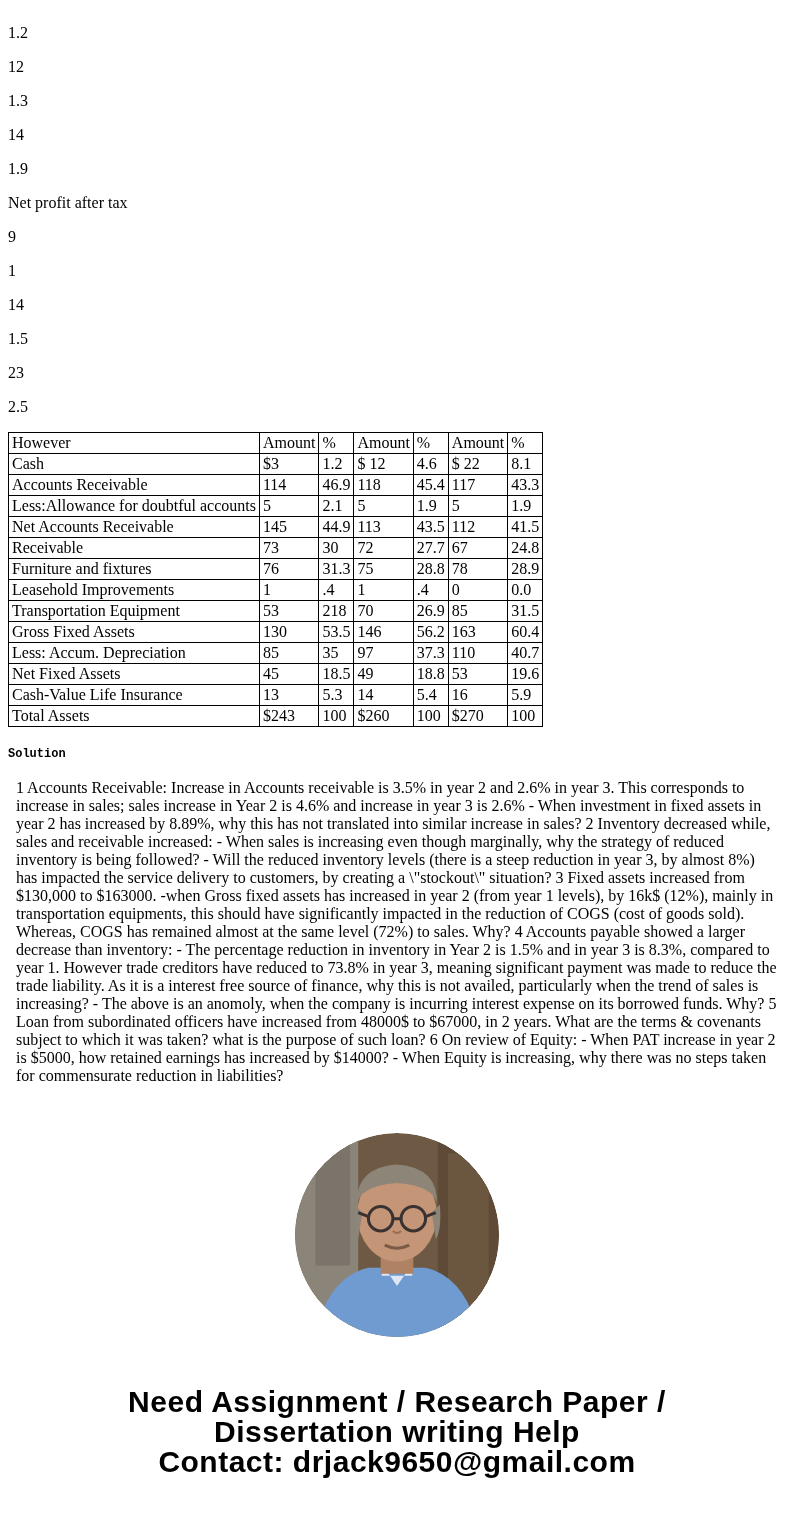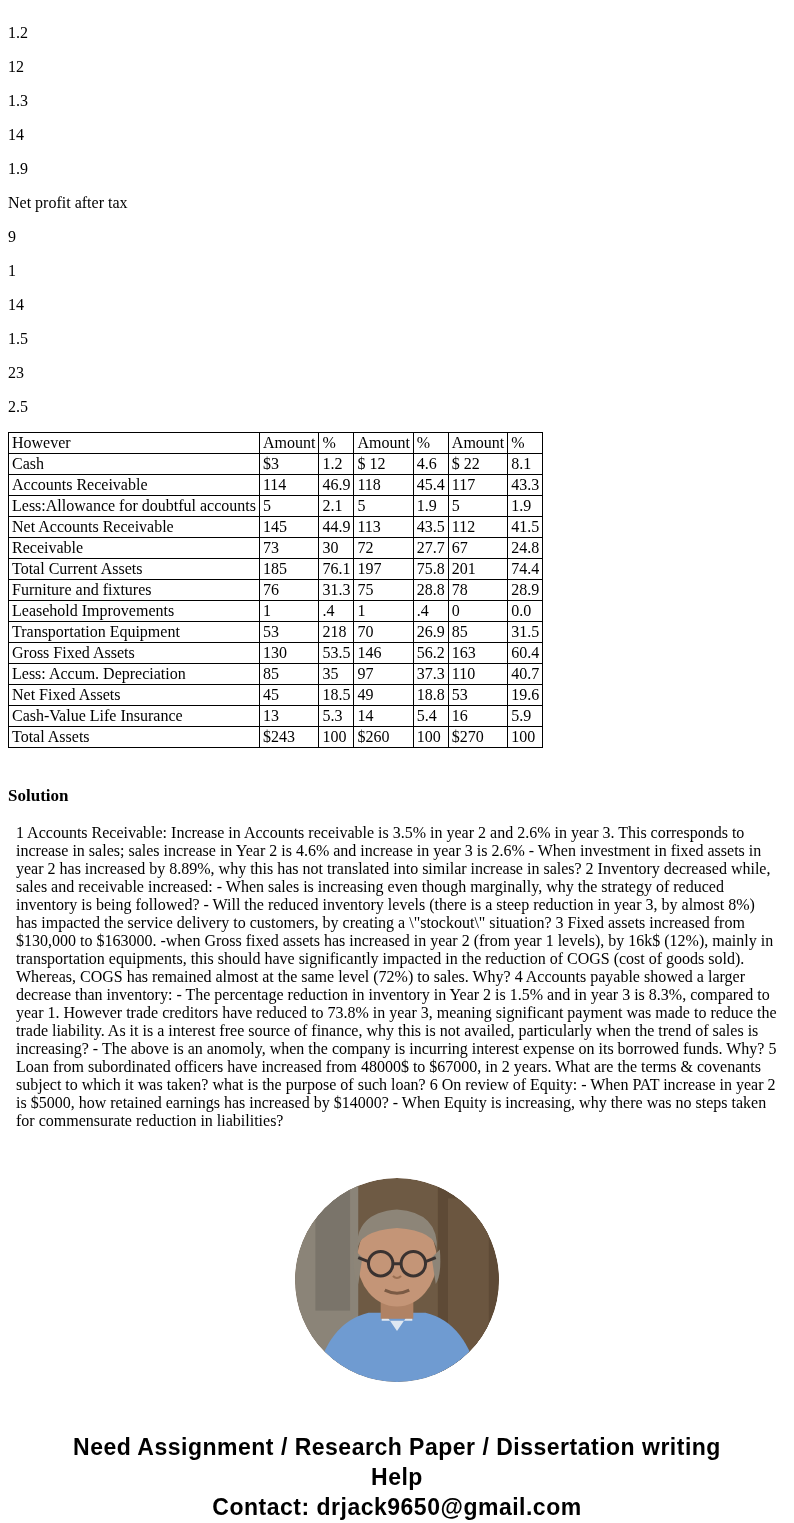--- a/index.html
+++ b/index.html
@@ -33,22 +33,23 @@
     text-align: left;
     font-size: 16px;
     line-height: 20px;
     padding: 0 3px;
     white-space: nowrap;
     overflow: hidden;
   }
   
   .solution-heading {
     font-weight: bold;
-    font-size: 17px;
-    margin: 38px 0 18px 0;
+    font-size: 12px;
+    margin: 20px 0 18px 0;
+    font-family: Liberation Mono, monospace;
   }
   .solution-body {
     margin: 8px;
     line-height: 18px;
     text-align: left;
   }
   
   .avatar-wrap {
     text-align: center;
     margin-top: 48px;
@@ -61,21 +62,21 @@
     overflow: hidden;
   }
   .avatar svg { display: block; width: 100%; height: 100%; }
   
   .footer-promo {
     margin: 46px auto 20px auto;
     max-width: 700px;
     text-align: center;
     font-family: "Liberation Sans", sans-serif;
     font-weight: bold;
-    font-size: 23px;
+    font-size: 30px;
     line-height: 30px;
     letter-spacing: 0.5px;
   }
   .footer-promo p { margin: 0; }
 </style>
 </head>
 <body>
 
 <div class="top-values">
     <p>1.2</p>
@@ -151,29 +152,20 @@
         <td>41.5</td>
       </tr>
       <tr>
         <td>Receivable</td>
         <td>73</td>
         <td>30</td>
         <td>72</td>
         <td>27.7</td>
         <td>67</td>
         <td>24.8</td>
-      </tr>
-      <tr>
-        <td>Total Current Assets</td>
-        <td>185</td>
-        <td>76.1</td>
-        <td>197</td>
-        <td>75.8</td>
-        <td>201</td>
-        <td>74.4</td>
       </tr>
       <tr>
         <td>Furniture and fixtures</td>
         <td>76</td>
         <td>31.3</td>
         <td>75</td>
         <td>28.8</td>
         <td>78</td>
         <td>28.9</td>
       </tr>

